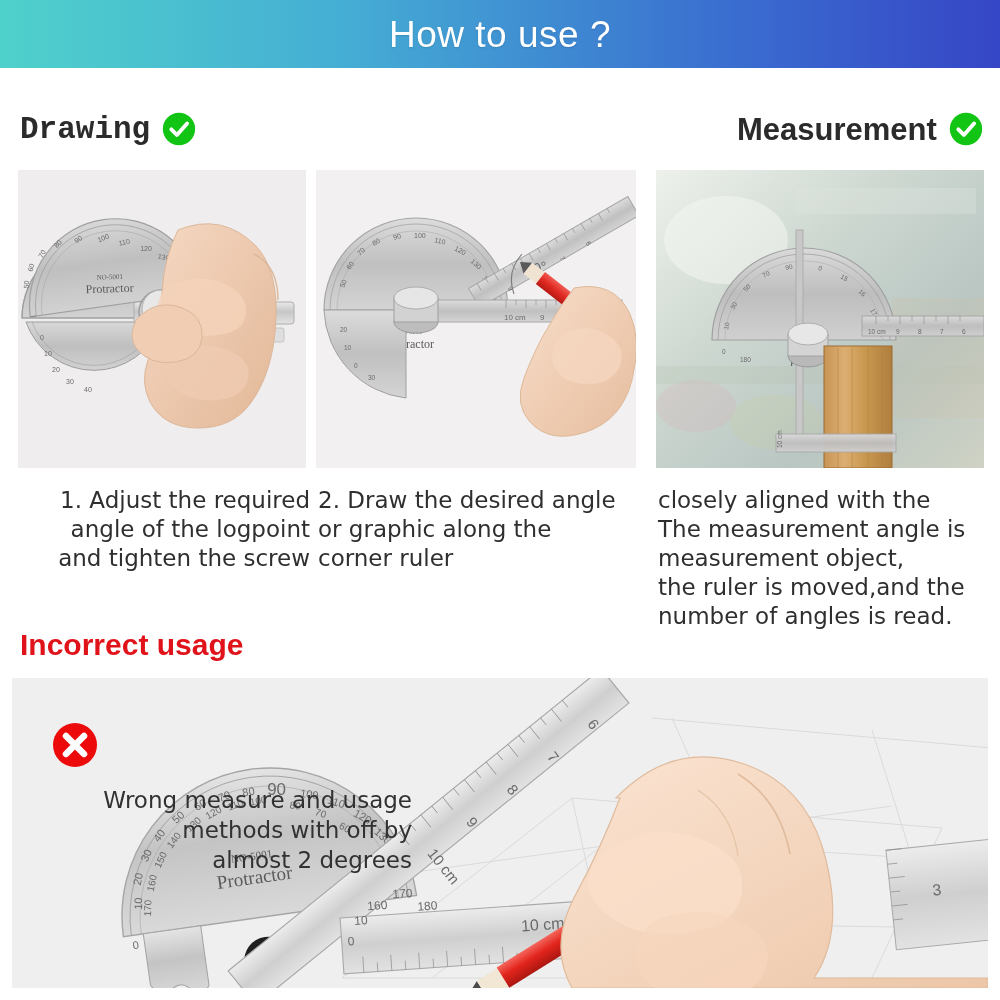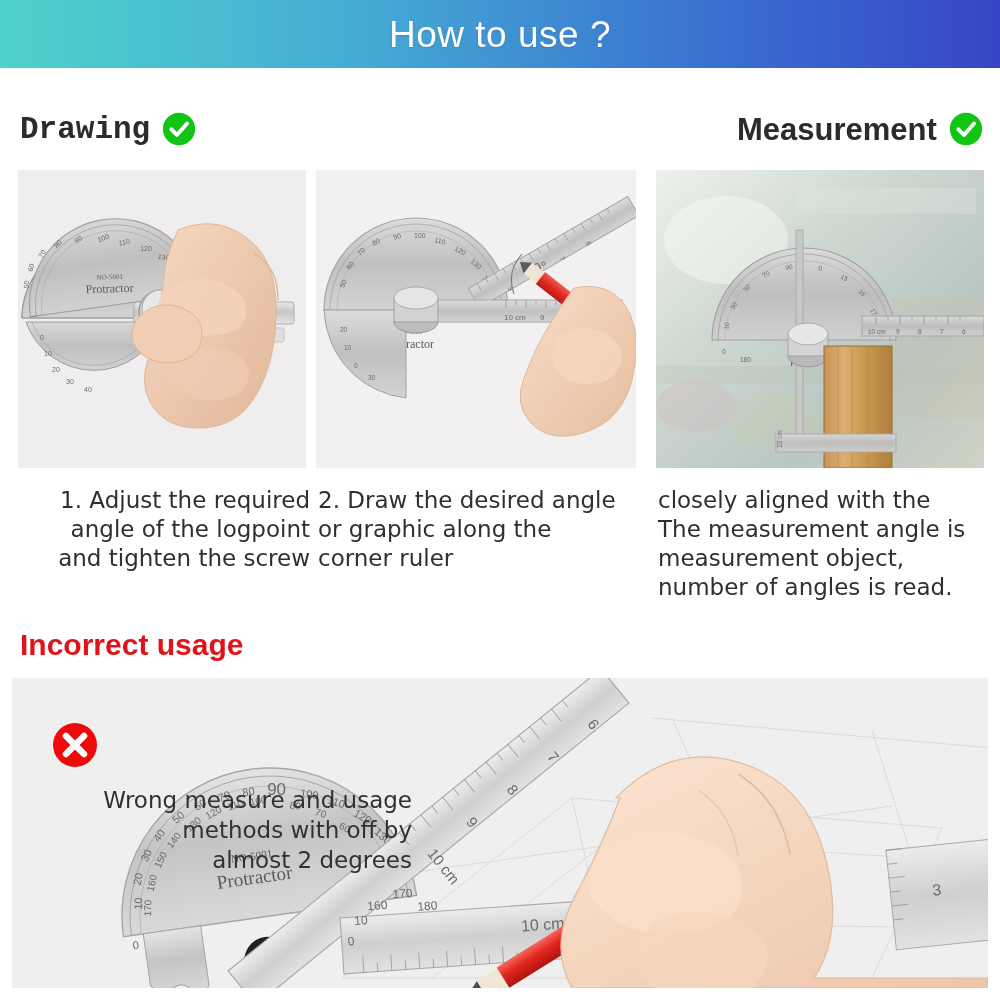--- a/index.html
+++ b/index.html
@@ -397,20 +397,21 @@
   <div class="caption" id="cap-2">
     <div>2. Draw the desired angle</div>
     <div>or graphic along the</div>
     <div>corner ruler</div>
   </div>
 
   <div class="caption" id="cap-3">
     <div>closely aligned with the</div>
     <div>The measurement angle is</div>
     <div>measurement object,</div>
+    <div>the ruler is moved,and the</div>
     <div>number of angles is read.</div>
   </div>
 
   <div id="head-incorrect">Incorrect usage</div>
 
   <div class="panel" id="panel-bad">
     <svg width="976" height="310" viewBox="0 0 976 310" class="panel-bad-inner">
       <defs>
         <linearGradient id="steel4" x1="0" y1="0" x2="0" y2="1">
           <stop offset="0" stop-color="#e4e4e4"></stop>

